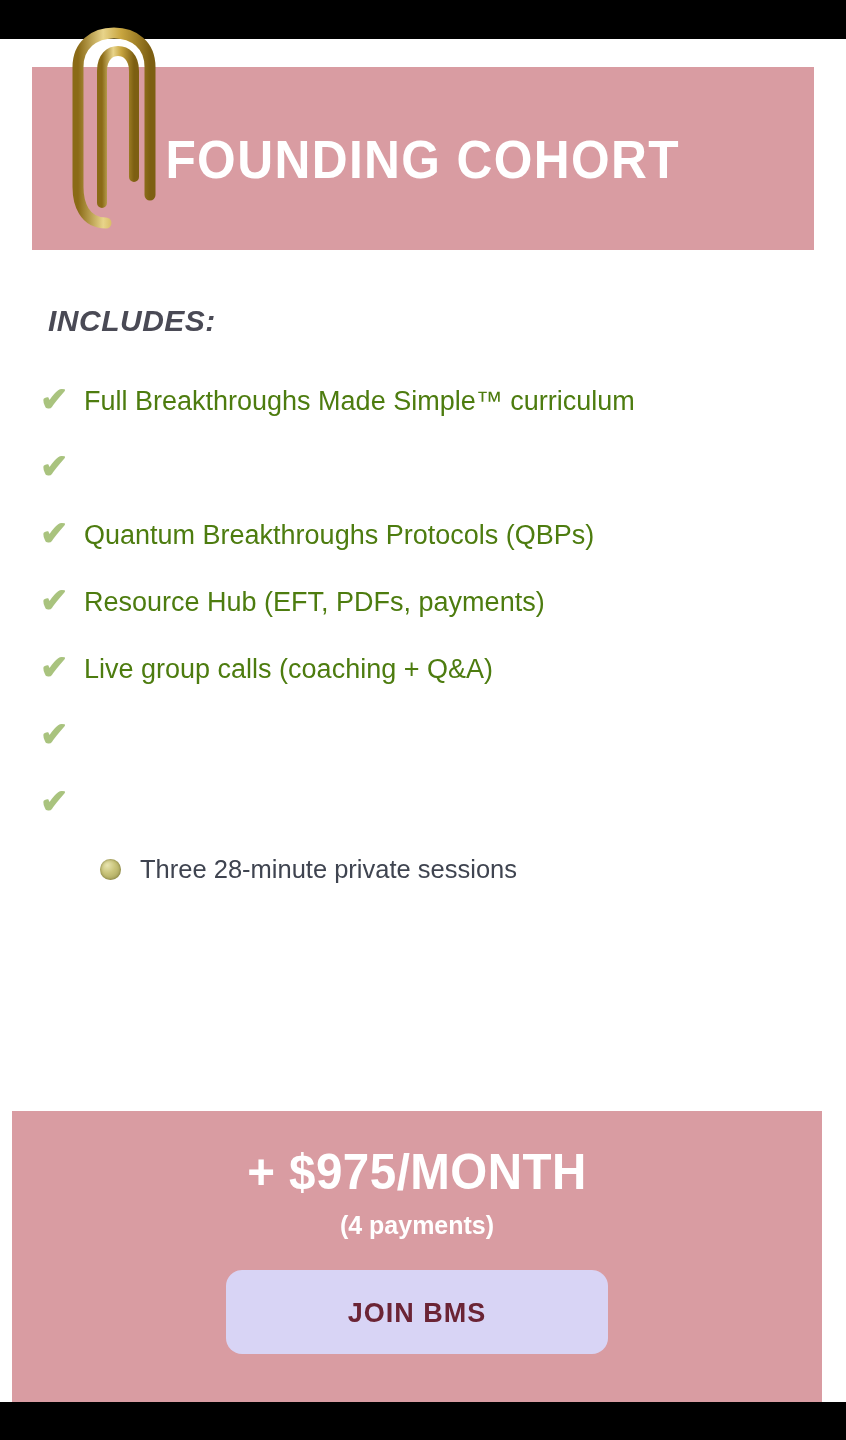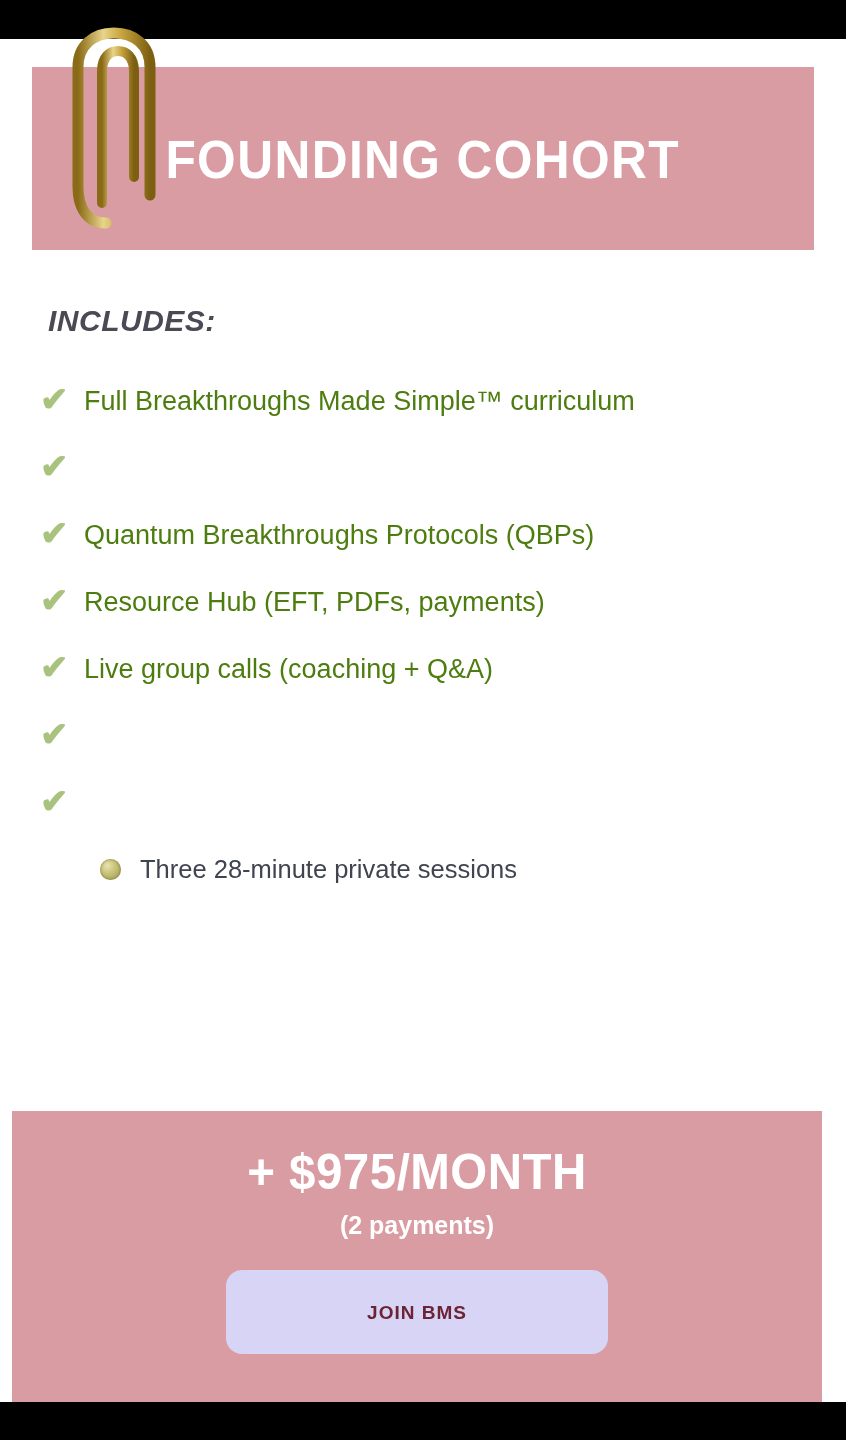--- a/index.html
+++ b/index.html
@@ -145,21 +145,21 @@
   }
   .cta {
     display: inline-block;
     margin-top: 30px;
     width: 382px;
     height: 84px;
     line-height: 84px;
     border-radius: 16px;
     background: #d8d4f5;
     color: #6b2435;
-    font-size: 19px;
+    font-size: 27px;
     font-weight: bold;
     letter-spacing: 1px;
     border: none;
     cursor: pointer;
     font-family: "Liberation Sans", sans-serif;
   }
 </style>
 </head>
 <body>
 
@@ -225,17 +225,17 @@
             </span>
           <span class="subfeature-label">Three 28-minute private sessions</span>
         </div>
       </div>
     </div>
 
   </div>
 
   <div class="footer">
     <div class="price">+ $975/MONTH</div>
-    <div class="price-note">(2 payments)</div>
+    <div class="price-note">(4 payments)</div>
     <button class="cta">JOIN BMS</button>
   </div>
 
 </div>
 
 </body></html>

